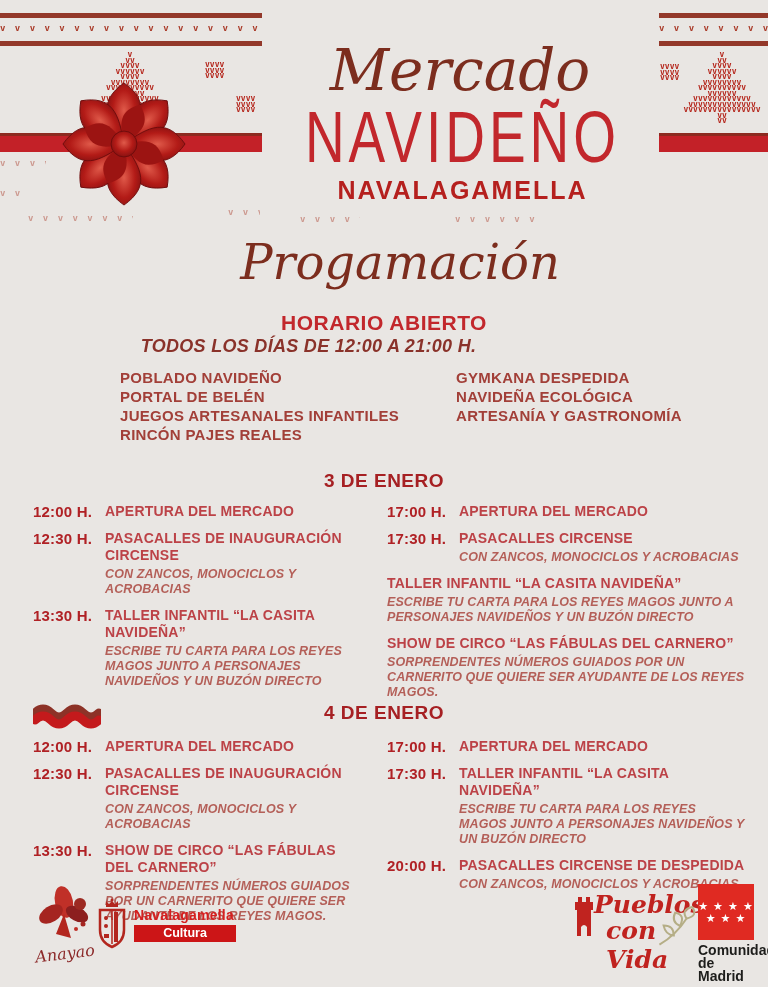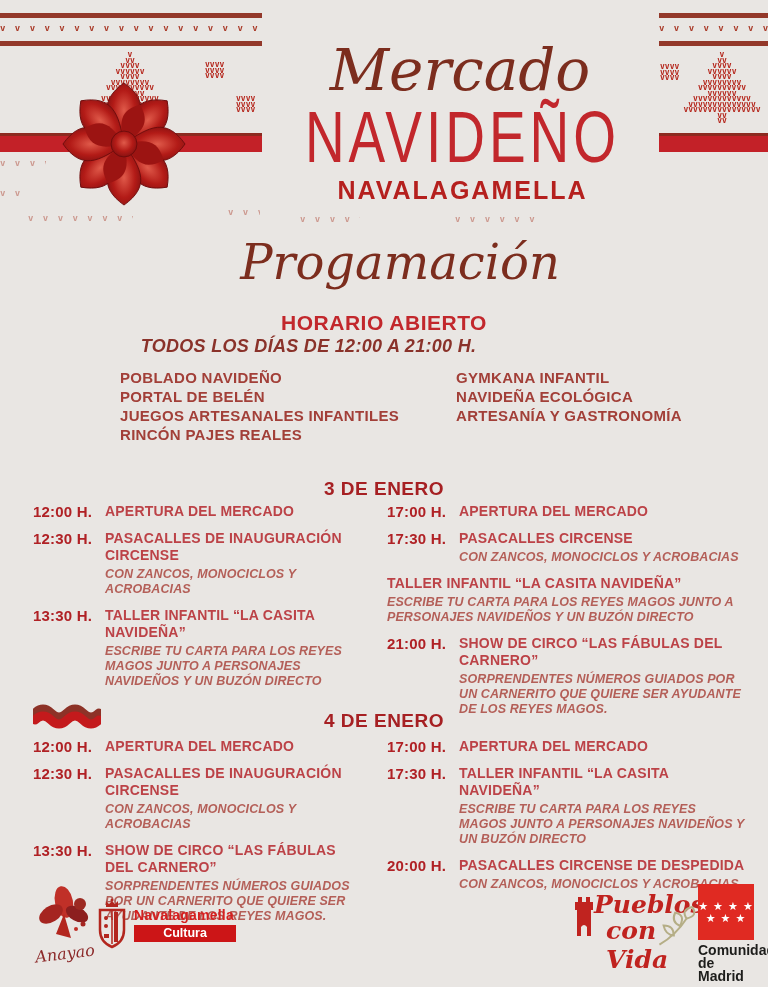--- a/index.html
+++ b/index.html
@@ -37,21 +37,21 @@
       font-size:18px;font-weight:700;font-style:italic;color:var(--maroon);letter-spacing:.3px;}
 
   
   .attr-col{position:absolute;top:368px;font-size:15px;font-weight:700;color:var(--attraction);
       line-height:19px;letter-spacing:.3px;}
   .attr-left{left:120px;} .attr-right{left:456px;}
 
   
   .day{position:absolute;left:0;width:768px;}
   #day0{top:470px;} #day1{top:702px;}
-  .day-title{margin:8px;text-align:center;font-size:19px;font-weight:800;color:var(--day-heading);letter-spacing:.5px;}
+  .day-title{margin:0;text-align:center;font-size:19px;font-weight:800;color:var(--day-heading);letter-spacing:.5px;}
   .sched-col{position:absolute;}
   #day0 .col-left{left:33px;top:33px;width:345px;}
   #day0 .col-right{left:387px;top:33px;width:360px;}
   #day1 .col-left{left:33px;top:36px;width:318px;}
   #day1 .col-right{left:387px;top:36px;width:360px;}
   .entry{display:flex;margin-bottom:10px;}
   .time{width:72px;flex:none;font-size:15px;font-weight:800;color:var(--time);letter-spacing:.2px;}
   .etitle{font-size:14px;font-weight:700;color:var(--event-title);letter-spacing:.2px;line-height:17px;}
   .edesc{font-size:12.5px;font-style:italic;font-weight:700;color:var(--event-desc);line-height:15px;
          margin-top:3px;letter-spacing:.1px;}
@@ -171,21 +171,21 @@
   <div class="hours-heading">HORARIO ABIERTO</div>
   <div class="hours-sub">TODOS LOS DÍAS DE 12:00 A 21:00 H.</div>
 
   <div class="attr-col attr-left">
     <div>POBLADO NAVIDEÑO</div>
     <div>PORTAL DE BELÉN</div>
     <div>JUEGOS ARTESANALES INFANTILES</div>
     <div>RINCÓN PAJES REALES</div>
   </div>
   <div class="attr-col attr-right">
-    <div>GYMKANA INFANTIL</div>
+    <div>GYMKANA DESPEDIDA</div>
     <div>NAVIDEÑA ECOLÓGICA</div>
     <div>ARTESANÍA Y GASTRONOMÍA</div>
   </div>
 
   <section class="day" id="day0">
     <h2 class="day-title">3 DE ENERO</h2>
     <div class="sched-col col-left">
       <div class="entry">
         <div class="time">12:00 H.</div>
         <div class="body">
@@ -225,21 +225,20 @@
           <div class="edesc">CON ZANCOS, MONOCICLOS Y ACROBACIAS</div>
         </div>
       </div>
       <div class="entry">
         <div class="body">
           <div class="etitle">TALLER INFANTIL “LA CASITA NAVIDEÑA”</div>
           <div class="edesc">ESCRIBE TU CARTA PARA LOS REYES MAGOS JUNTO A PERSONAJES NAVIDEÑOS Y UN BUZÓN DIRECTO</div>
         </div>
       </div>
       <div class="entry">
-        <div class="time">21:00 H.</div>
         <div class="body">
           <div class="etitle">SHOW DE CIRCO “LAS FÁBULAS DEL CARNERO”</div>
           <div class="edesc">SORPRENDENTES NÚMEROS GUIADOS POR UN CARNERITO QUE QUIERE SER AYUDANTE DE LOS REYES MAGOS.</div>
         </div>
       </div>
     </div>
   </section>
 
   <section class="day" id="day1">
     <h2 class="day-title">4 DE ENERO</h2>

